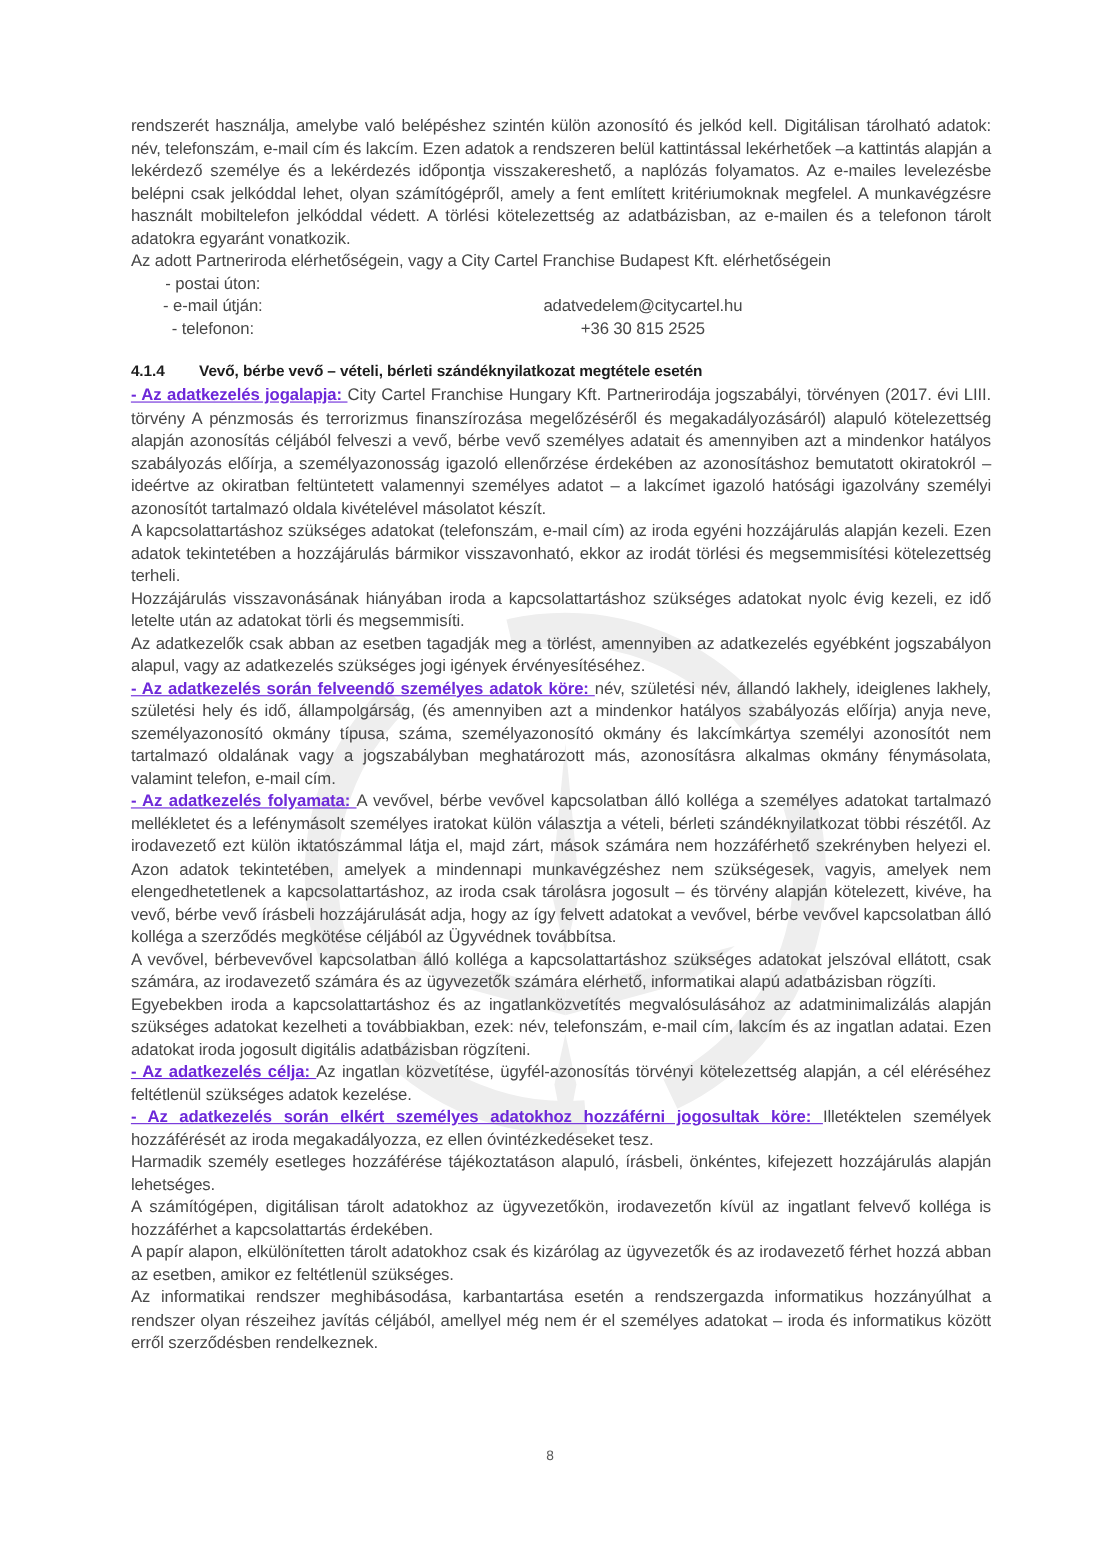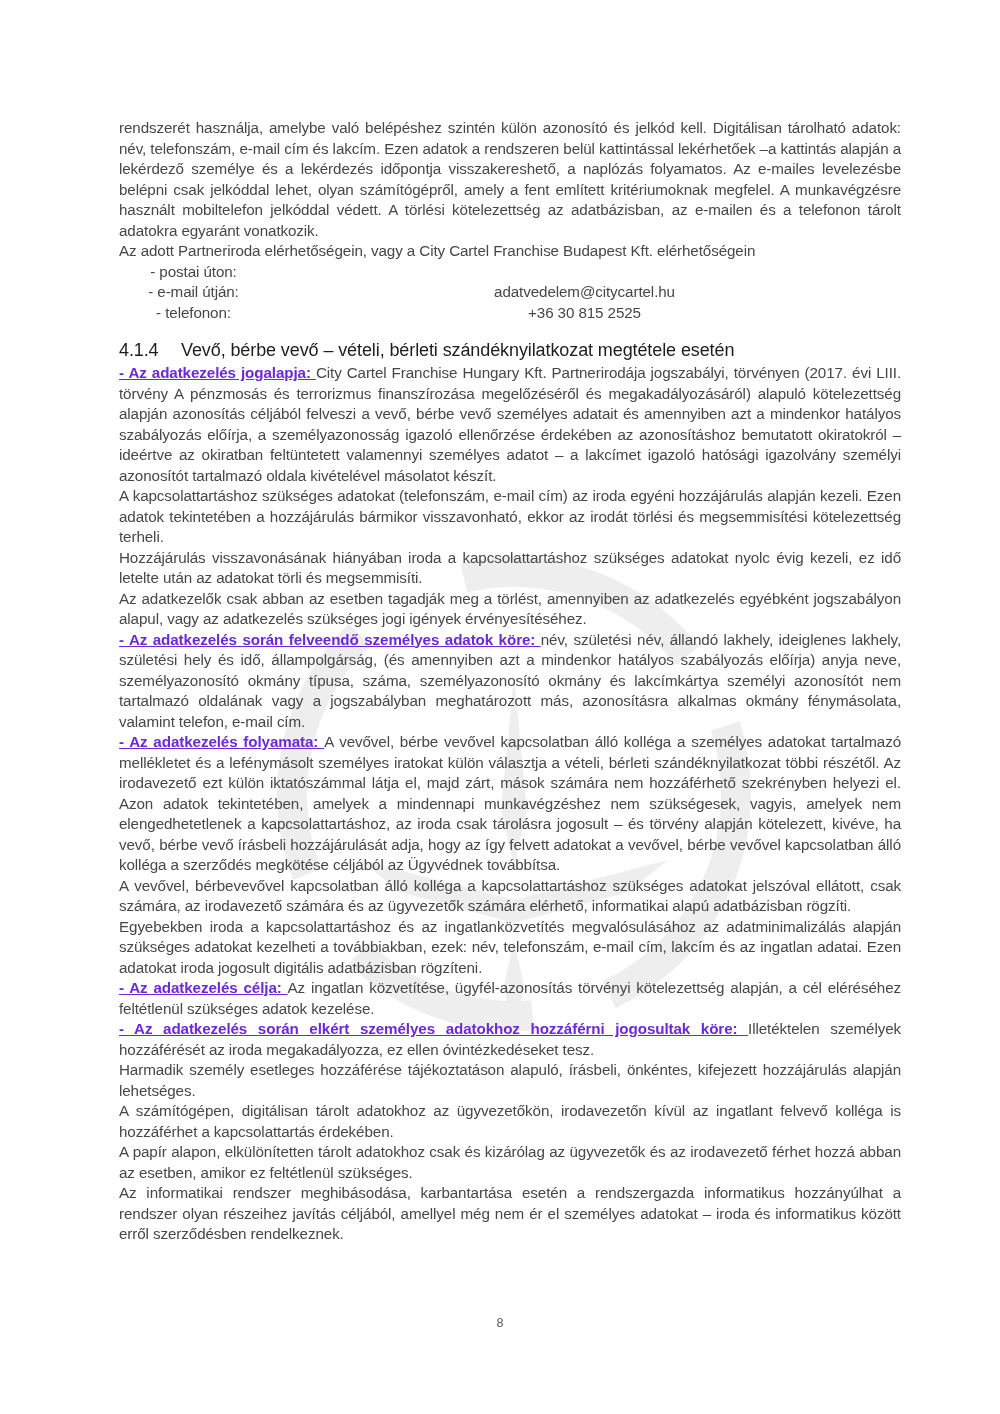--- a/index.html
+++ b/index.html
@@ -20,21 +20,21 @@
     left: 268px;
     top: 548px;
     width: 492px;
     height: 492px;
     z-index: 0;
     pointer-events: none;
   }
   .content {
     position: absolute;
     left: 119px;
-    top: 118px;
+    top: 105px;
     width: 782px;
     z-index: 1;
     color: #474747;
     font-size: 15.2px;
     line-height: 20.5px;
     letter-spacing: -0.1px;
   }
   .body-p {
     margin: 0;
     text-align: justify;
@@ -51,23 +51,23 @@
   .contact-label {
     width: 149px;
     flex: 0 0 149px;
   }
   .contact-value {
     flex: 1;
   }
   .section-heading {
     display: flex;
     margin: 17px 0 3px 0;
-    font-size: 18px;
+    font-size: 14px;
     line-height: 20px;
-    font-weight: normal;
+    font-weight: bold;
     color: #1d1d1d;
     letter-spacing: -0.1px;
   }
   .sec-num {
     width: 62px;
     flex: 0 0 62px;
   }
   .sec-title {
     flex: 1;
   }

